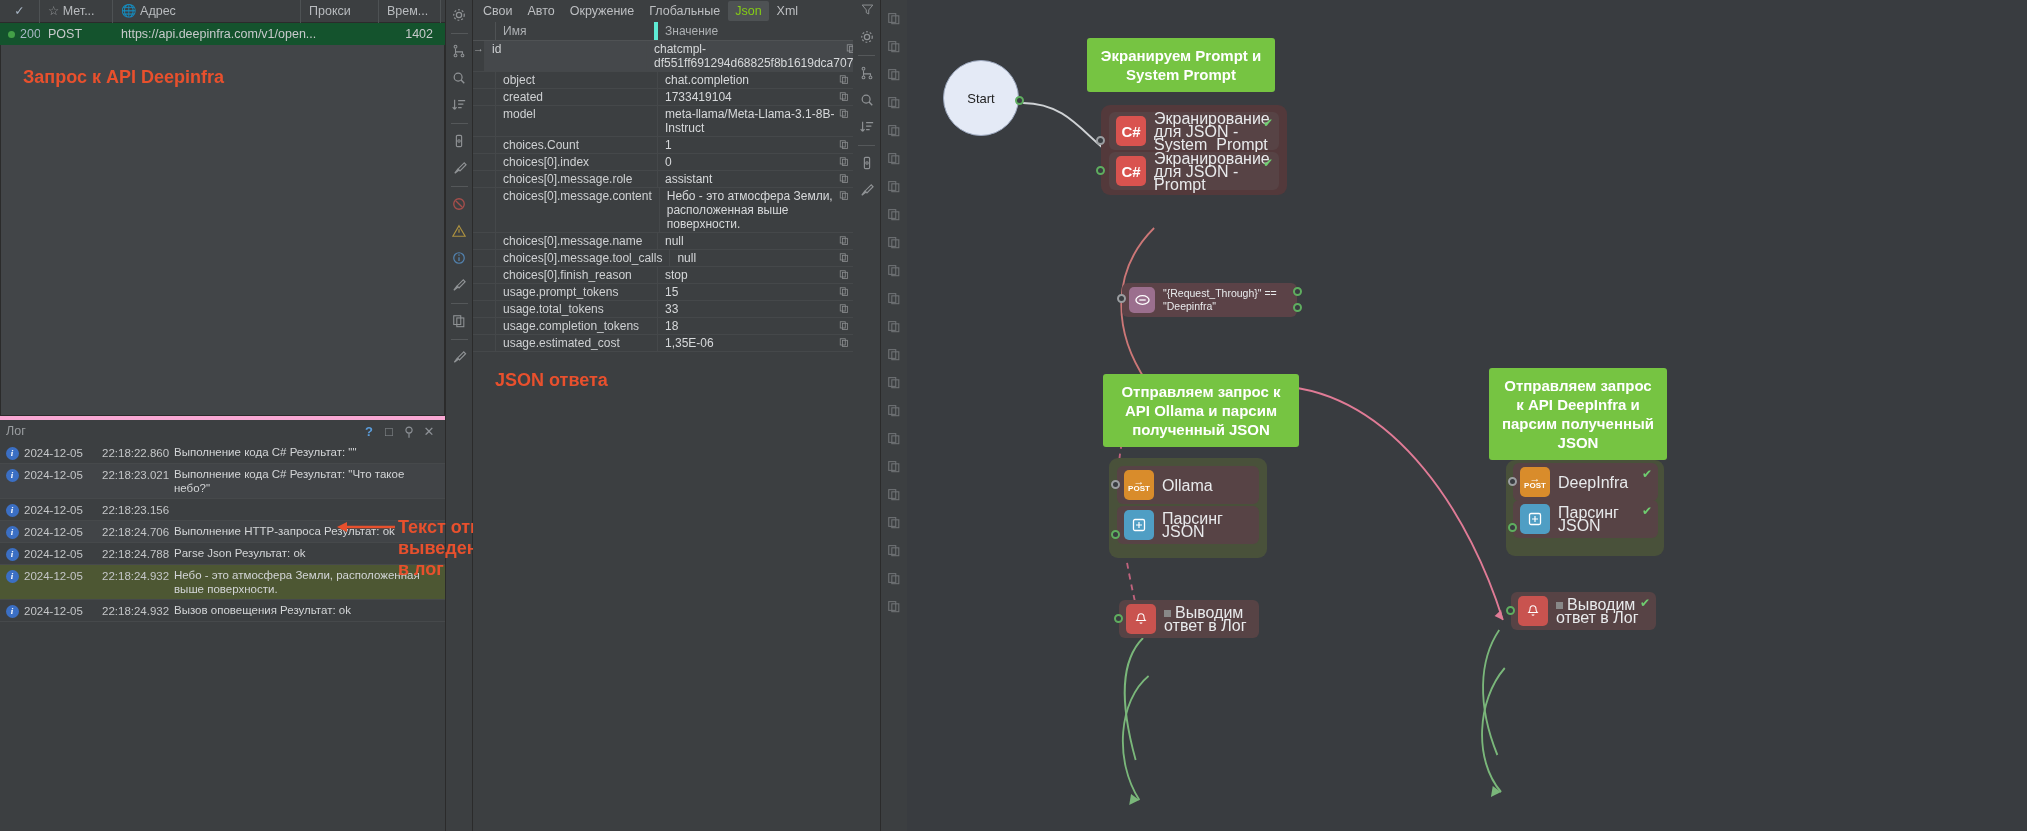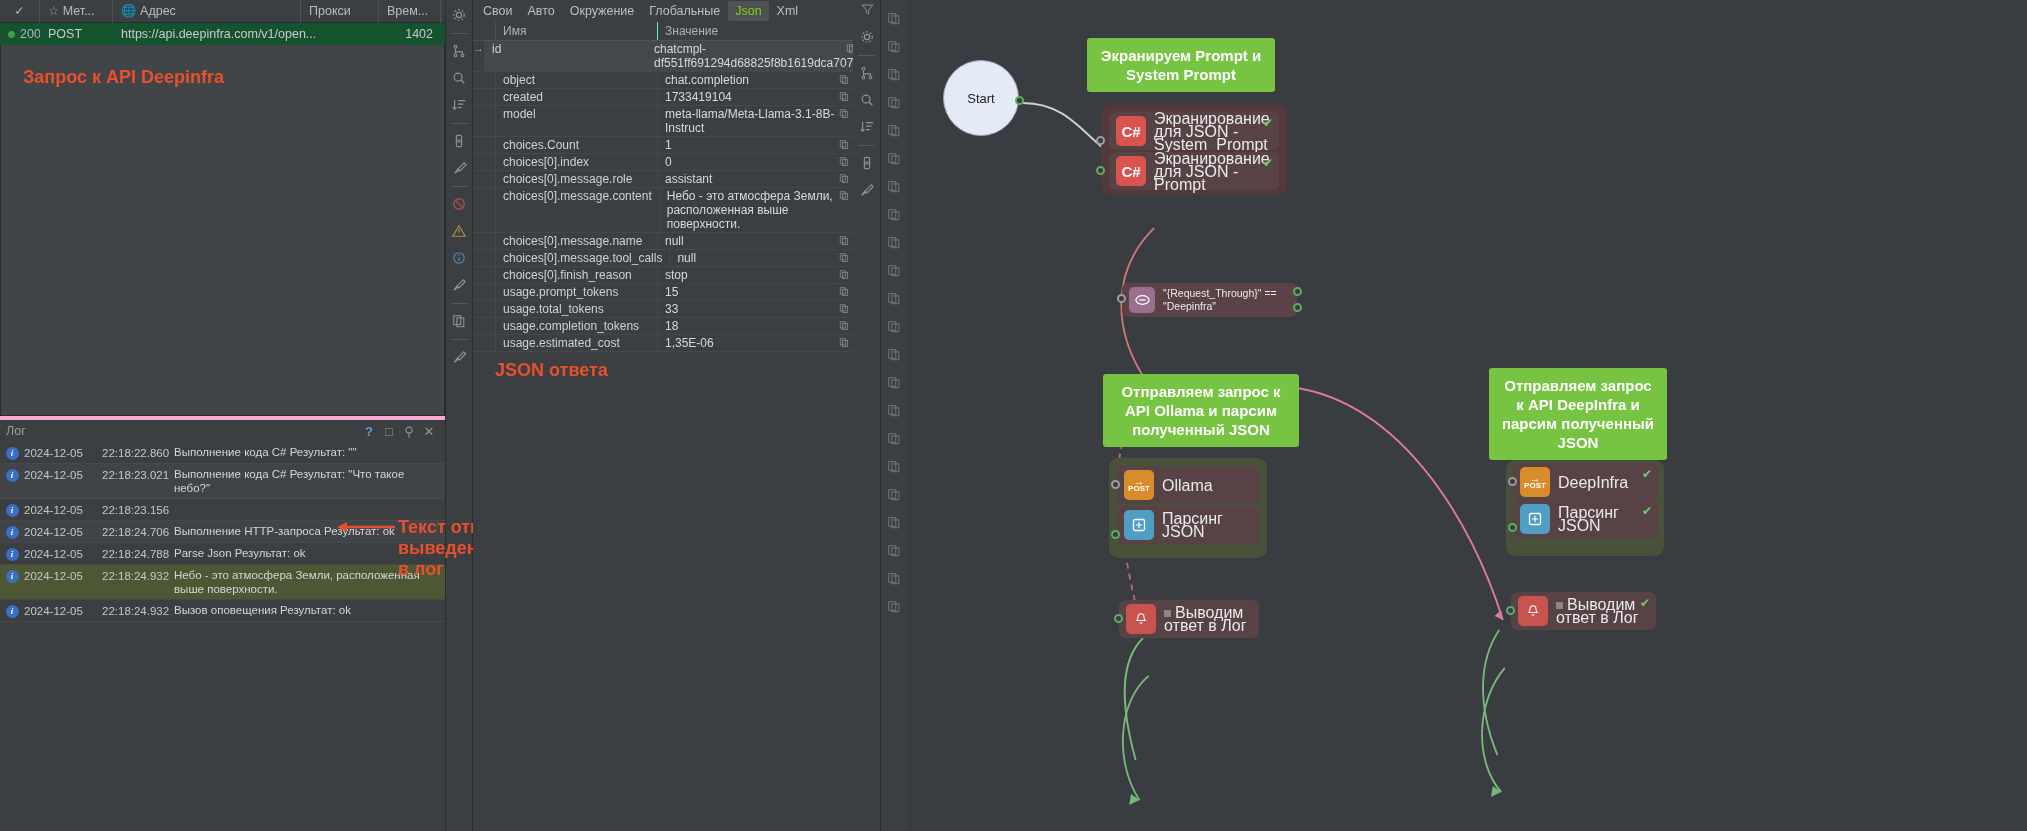--- a/index.html
+++ b/index.html
@@ -64,21 +64,21 @@
   
   .mid-col { width: 408px; height: 831px; background: #3c3f41; display: flex; flex-direction: column; border-left: 1px solid #2b2b2b; }
   .tabs { height: 22px; display: flex; align-items: center; font-size: 12.5px; color: #bdbfc2; padding-left: 3px; }
   .tab { padding: 3px 7px; margin-right: 1px; white-space: nowrap; }
   .tab.active { background: #4e5254; color: #84cc16; border-radius: 2px; }
   .tab-filter { margin-left: auto; margin-right: 6px; opacity: .7; }
 
   .jtable { flex: 1; overflow: hidden; background: #3c3f41; }
   .jhead { display: flex; height: 19px; background: #3c3f41; font-size: 12px; color: #aeb1b4; border-bottom: 1px solid #4f5254; }
   .jhead .gut { width: 23px; border-right: 1px solid #4f5254; }
-  .jhead .h-name { flex: 0 0 162px; padding-left: 7px; line-height: 19px; border-right: 1px solid #5eead4; }
+  .jhead .h-name { flex: 0 0 162px; padding-left: 7px; line-height: 19px; border-right: 4px solid #5eead4; }
   .jhead .h-val { flex: 1; padding-left: 7px; line-height: 19px; }
   .jrow { display: flex; font-size: 12px; border-bottom: 1px solid #45484a; min-height: 16.5px; }
   .jrow.sel .j-name, .jrow.sel .j-val { background: #45484b; }
   .j-gut { width: 23px; border-right: 1px solid #45484a; color: #a3a6a8; font-size: 11px; text-align: center; padding-top: 1px; }
   .j-name { flex: 0 0 162px; padding: 1px 7px; color: #cfd1d3; border-right: 1px solid #45484a; }
   .j-val { flex: 1; padding: 1px 7px; color: #d7d9db; position: relative; line-height: 14px; }
   .copy-ico { position: absolute; right: 4px; top: 2px; opacity: .55; }
   .jfill { background: #3c3f41; }
 
   
@@ -454,21 +454,21 @@
         <div class="jrow">
           <div class="j-gut"></div>
           <div class="j-name">usage.estimated_cost</div>
           <div class="j-val"><span>1,35E-06</span><span class="copy-ico"><svg width="10" height="11" viewBox="0 0 16 16">
                   <rect x="2" y="2" width="8" height="10" fill="none" stroke="#c9cbcd" stroke-width="1.3"></rect>
                   <rect x="5.5" y="4.5" width="8" height="10" fill="none" stroke="#c9cbcd" stroke-width="1.3"></rect>
                 </svg></span></div>
         </div>
 
         <div class="jfill" style="position:relative;height:480px">
-          <div class="annot-red" style="position:absolute;left:22px;top:8px">JSON ответа</div>
+          <div class="annot-red" style="position:absolute;left:22px;top:18px">JSON ответа</div>
         </div>
       </div>
 
       <div class="mid-tools">
         <div class="tool-ico">
           <svg width="14" height="14" viewBox="0 0 16 16">
               <circle cx="8" cy="8" r="3" fill="none" stroke="#b0b3b6" stroke-width="1.4"></circle>
               <circle cx="8" cy="8" r="6" fill="none" stroke="#b0b3b6" stroke-width="1.4" stroke-dasharray="2.2 2.2"></circle>
             </svg>
         </div>

